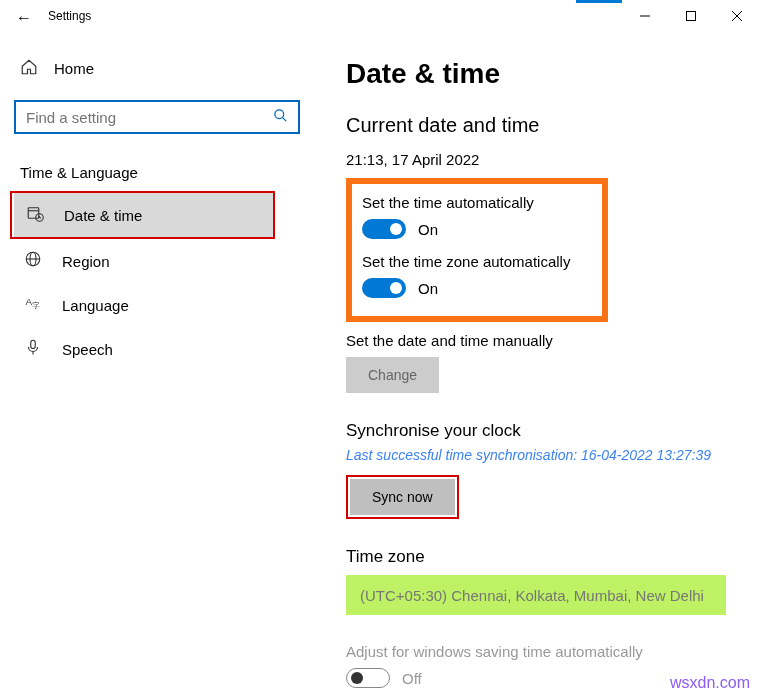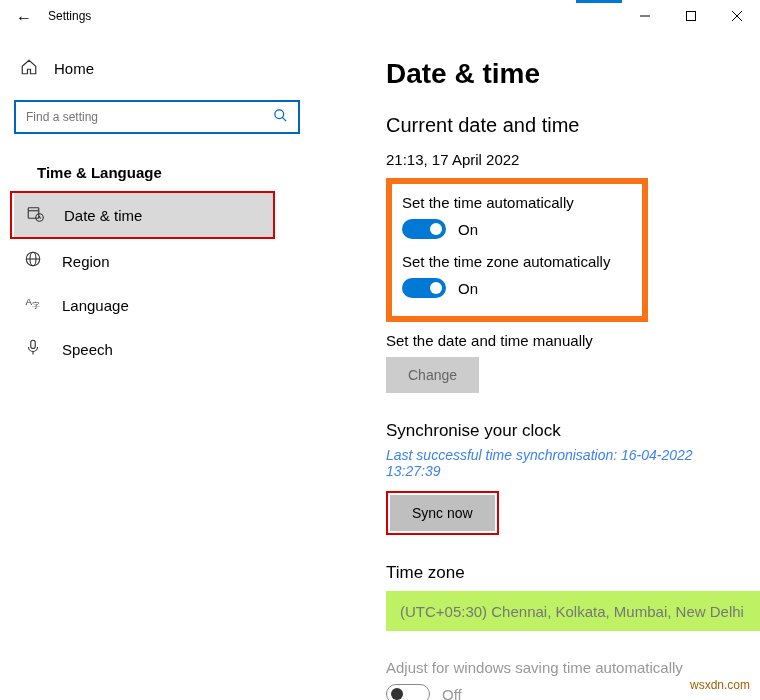--- a/index.html
+++ b/index.html
@@ -3,27 +3,27 @@
 <meta charset="utf-8">
 <style>
   * { box-sizing: border-box; margin: 0; padding: 0; font-family: "Segoe UI", -apple-system, sans-serif; }
   body { width: 760px; height: 700px; background: #fff; overflow: hidden; position: relative; }
   .titlebar { display: flex; align-items: center; height: 32px; }
   .titlebar .back { width: 48px; text-align: center; font-size: 16px; cursor: pointer; }
   .titlebar .title { font-size: 12px; }
   .titlebar .spacer { flex: 1; }
   .winbtn { width: 46px; height: 32px; display: flex; align-items: center; justify-content: center; font-size: 13px; cursor: pointer; }
   .acc-tab { position: absolute; top: 0; right: 138px; width: 46px; height: 3px; background: #0078d4; }
-  .container { display: flex; height: calc(100% - 32px); gap: 40px; }
+  .container { display: flex; height: calc(100% - 32px); }
   .sidebar { width: 318px; padding: 16px 14px 0 14px; background: #fff; }
   .home { display: flex; align-items: center; gap: 16px; height: 40px; padding-left: 6px; font-size: 15px; cursor: pointer; }
   .searchbox { display: flex; align-items: center; width: 286px; height: 34px; margin-top: 12px; padding: 0 10px; border: 2px solid #0067c0; font-size: 15px; }
-  .searchbox input { flex: 1; border: none; outline: none; font-size: 12px; color: #555; }
+  .searchbox input { flex: 1; border: none; outline: none; font-size: 15px; color: #555; }
   .searchbox .icon { color: #0067c0; font-size: 15px; }
-  .cat { font-size: 15px; font-weight: 700; margin: 30px 0 10px 23px; }
+  .cat { font-size: 15px; font-weight: 400; margin: 30px 0 10px 6px; }
   .navitem { display: flex; align-items: center; gap: 20px; height: 44px; padding-left: 10px; margin-left: -14px; margin-right: -14px; padding-left: 24px; font-size: 15px; cursor: pointer; }
   .navitem.active { background: #d9d9d9; }
   .navitem .nicon { width: 18px; text-align: center; font-size: 16px; color: #333; }
   .boxed-nav { border: 2px solid #d40000; margin-left: -4px; padding-left: 2px; width: 265px; }
   .boxed-nav .navitem { margin-left: 0; margin-right: 0; padding-left: 12px; }
   .content { flex: 1; padding: 26px 28px 0 28px; background: #fff; overflow: hidden; }
   h1 { font-size: 28px; font-weight: 600; margin-bottom: 24px; }
   h2 { font-size: 20px; font-weight: 400; margin-bottom: 14px; }
   .datetime { font-size: 15px; margin-bottom: 10px; }
   .redbox { border: 6px solid #f97316; padding: 10px 10px 4px 10px; width: 262px; margin-bottom: 10px; }
@@ -40,21 +40,21 @@
   .toggle-text { font-size: 15px; }
   .disabled-label { color: #999; }
   .btn { display: inline-block; height: 36px; padding: 0 22px; background: #ccc; border: none; font-size: 14px; color: #666; line-height: 32px; }
   .btn.active { color: #000; background: #bfbfbf; cursor: pointer; }
   .section-gap { margin-top: 28px; }
   .sync-text { font-size: 14px; color: #3b82f6; margin-bottom: 2px; font-style: italic; }
   .sync-btn-box { display: inline-block; border: 2px solid #d40000; padding: 2px; margin-top: 10px; }
   .tz-select {
     width: 380px; height: 40px; background: #bef264; display: flex; align-items: center; padding: 0 14px; font-size: 15px; color: #777; margin-top: 8px;
   }
-  .watermark { position: absolute; bottom: 8px; right: 10px; font-size: 12px; color: #a16207; text-align: center; }
+  .watermark { position: absolute; bottom: 8px; right: 10px; font-size: 16px; color: #8b5cf6; text-align: center; }
 </style>
 </head>
 <body>
 
 <div class="acc-tab"></div>
 
 <div class="titlebar">
   <div class="back">←</div>
   <div class="title">Settings</div>
   <div class="spacer"></div>

